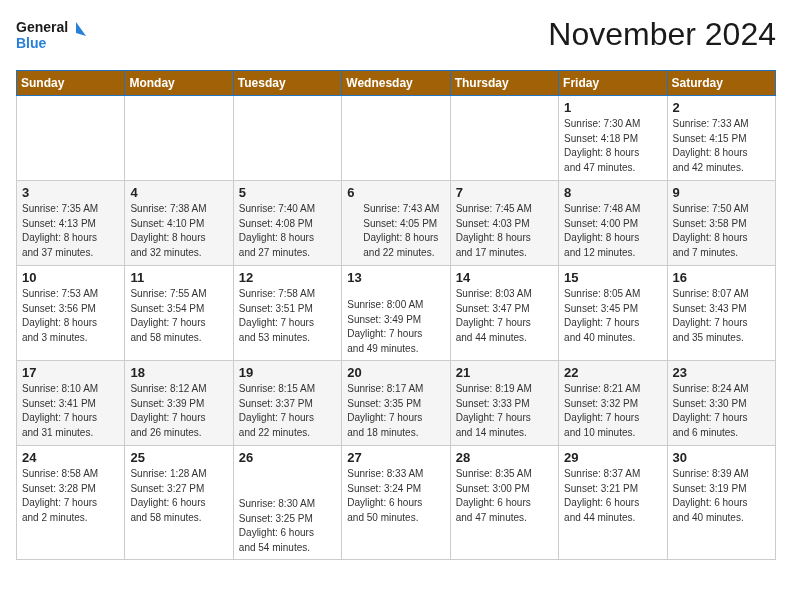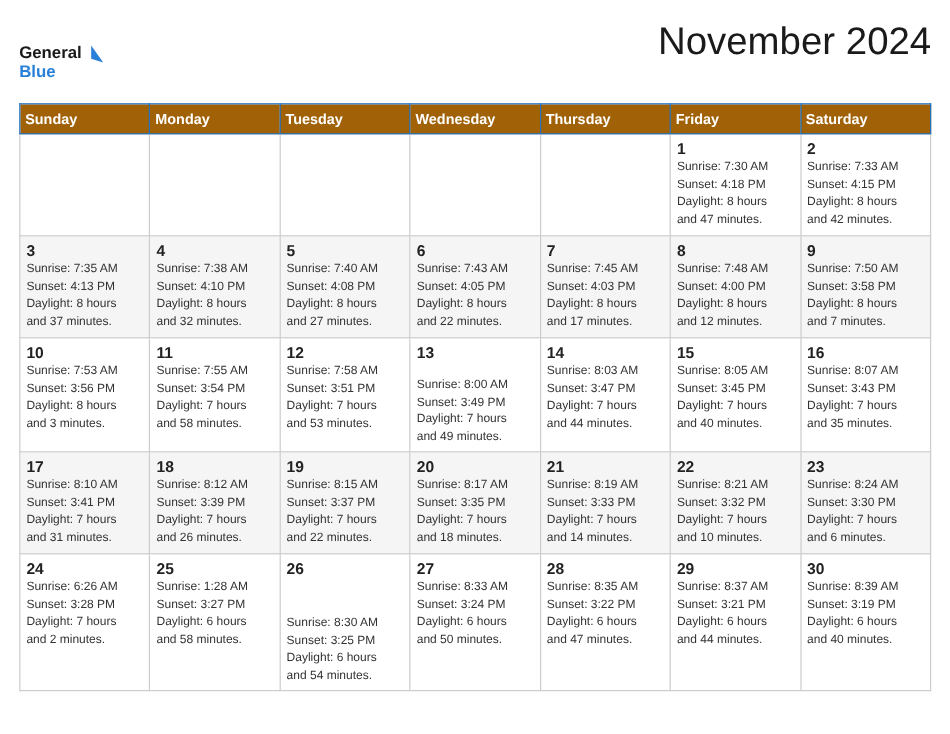--- a/index.html
+++ b/index.html
@@ -13,21 +13,20 @@
     .header-section {
       display: flex;
       justify-content: space-between;
       align-items: flex-start;
       margin-bottom: 12px;
     }
     .logo {
       display: flex;
       align-items: flex-start;
       gap: 6px;
-      margin-top: 16px;
     }
     .title-block {
       text-align: right;
     }
     .month-title {
       font-size: 32px;
       font-weight: normal;
       color: #1a1a1a;
     }
     .location-subtitle {
@@ -142,21 +141,21 @@
         </td>
         <td>
           <span class="day-num">5</span>
           <div class="day-detail" style="white-space: pre-line;">Sunrise: 7:40 AM
 Sunset: 4:08 PM
 Daylight: 8 hours
 and 27 minutes.</div>
         </td>
         <td>
           <span class="day-num">6</span>
-          <div class="day-detail" style="white-space: pre-line;">Sunrise: 7:43 AM
+          <div class="day-detail" style="white-space: pre-line; margin-left: 16px;">Sunrise: 7:43 AM
 Sunset: 4:05 PM
 Daylight: 8 hours
 and 22 minutes.</div>
         </td>
         <td>
           <span class="day-num">7</span>
           <div class="day-detail" style="white-space: pre-line;">Sunrise: 7:45 AM
 Sunset: 4:03 PM
 Daylight: 8 hours
 and 17 minutes.</div>
@@ -274,21 +273,21 @@
           <span class="day-num">23</span>
           <div class="day-detail" style="white-space: pre-line;">Sunrise: 8:24 AM
 Sunset: 3:30 PM
 Daylight: 7 hours
 and 6 minutes.</div>
         </td>
       </tr>
       <tr>
         <td>
           <span class="day-num">24</span>
-          <div class="day-detail" style="white-space: pre-line;">Sunrise: 6:26 AM
+          <div class="day-detail" style="white-space: pre-line;">Sunrise: 8:58 AM
 Sunset: 3:28 PM
 Daylight: 7 hours
 and 2 minutes.</div>
         </td>
         <td>
           <span class="day-num">25</span>
           <div class="day-detail" style="white-space: pre-line;">Sunrise: 1:28 AM
 Sunset: 3:27 PM
 Daylight: 6 hours
 and 58 minutes.</div>
@@ -303,21 +302,21 @@
         <td>
           <span class="day-num">27</span>
           <div class="day-detail" style="white-space: pre-line;">Sunrise: 8:33 AM
 Sunset: 3:24 PM
 Daylight: 6 hours
 and 50 minutes.</div>
         </td>
         <td>
           <span class="day-num">28</span>
           <div class="day-detail" style="white-space: pre-line;">Sunrise: 8:35 AM
-Sunset: 3:22 PM
+Sunset: 3:00 PM
 Daylight: 6 hours
 and 47 minutes.</div>
         </td>
         <td>
           <span class="day-num">29</span>
           <div class="day-detail" style="white-space: pre-line;">Sunrise: 8:37 AM
 Sunset: 3:21 PM
 Daylight: 6 hours
 and 44 minutes.</div>
         </td>

